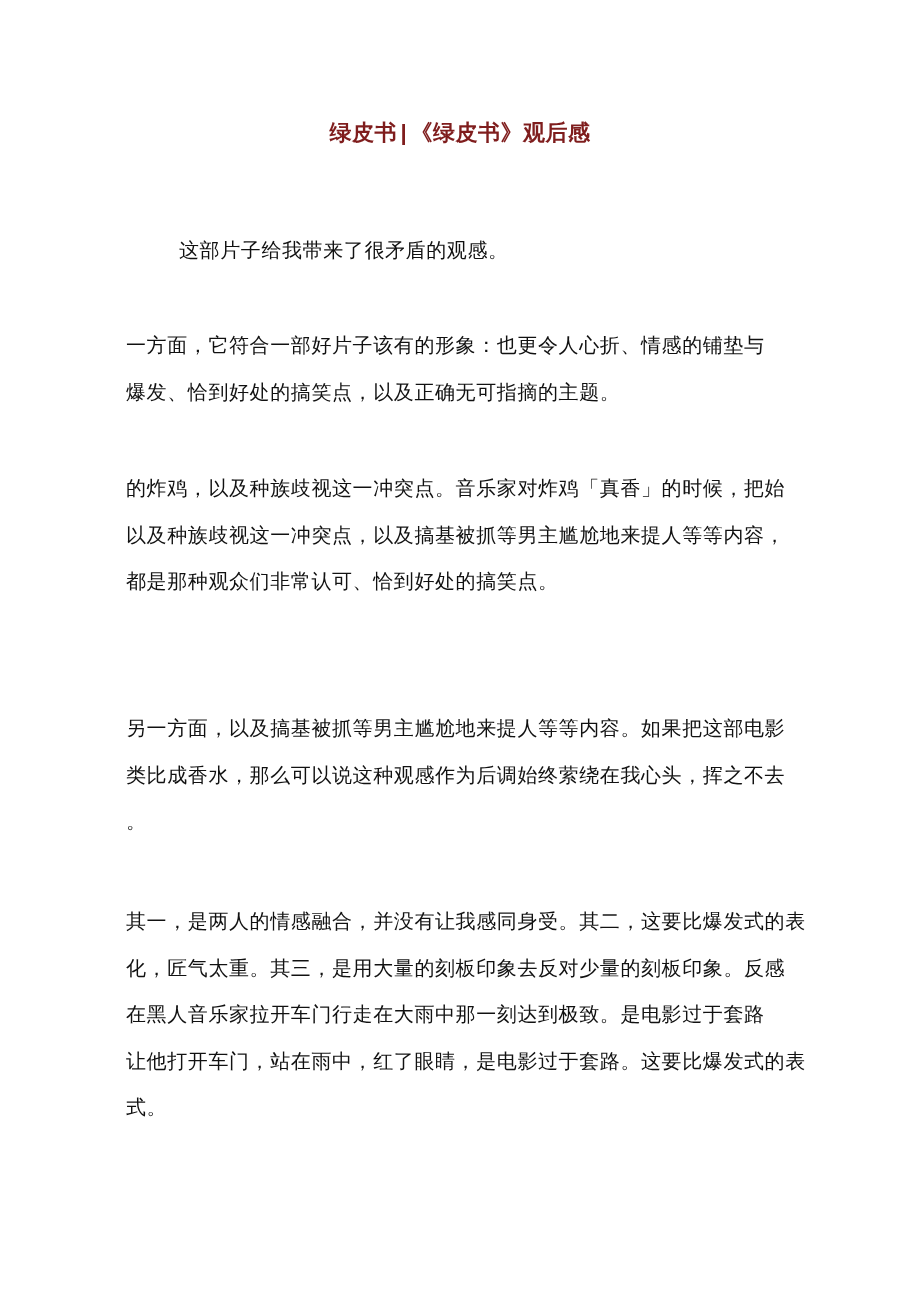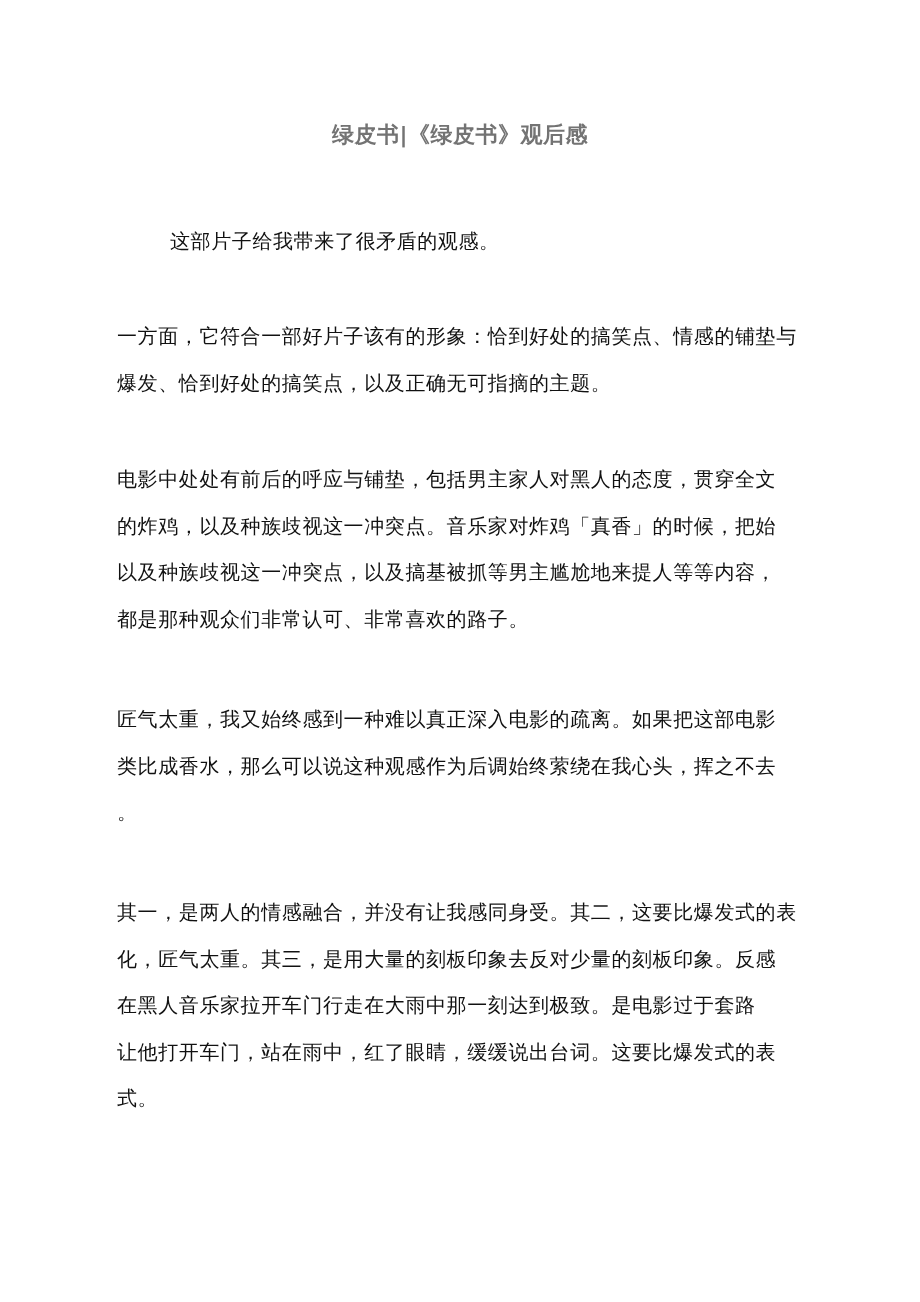--- a/index.html
+++ b/index.html
@@ -32,63 +32,62 @@
       letter-spacing: 0.5px;
       line-height: 36px;
       margin: 0;
     }
     .para {
       position: absolute;
       left: 110px;
       width: 700px;
       font-size: 20px;
       line-height: 46.5px;
-      margin: 7px;
+      margin: 16px;
       letter-spacing: 0.6px;
       text-align: justify;
       word-break: break-all;
     }
     .para.indent {
       text-indent: 53px;
     }
     .line {
       display: block;
       white-space: nowrap;
     }
   </style>
 </head>
 <body style="color: rgb(17, 17, 17);">
 
 <div class="page">
 
-  <h1 class="title" style="color: #737373;">绿皮书|《绿皮书》观后感</h1>
+  <h1 class="title" style="color: #7f1d1d; font-family: Liberation Mono, monospace;">绿皮书|《绿皮书》观后感</h1>
 
   <p class="para indent" style="top:211px;">
     <span class="line">这部片子给我带来了很矛盾的观感。</span>
   </p>
 
   <p class="para" style="top:306px;">
-    <span class="line">一方面，它符合一部好片子该有的形象：恰到好处的搞笑点、情感的铺垫与</span>
+    <span class="line">一方面，它符合一部好片子该有的形象：也更令人心折、情感的铺垫与</span>
     <span class="line">爆发、恰到好处的搞笑点，以及正确无可指摘的主题。</span>
   </p>
 
   <p class="para" style="top:449px;">
-    <span class="line">电影中处处有前后的呼应与铺垫，包括男主家人对黑人的态度，贯穿全文</span>
     <span class="line">的炸鸡，以及种族歧视这一冲突点。音乐家对炸鸡「真香」的时候，把始</span>
     <span class="line">以及种族歧视这一冲突点，以及搞基被抓等男主尴尬地来提人等等内容，</span>
-    <span class="line">都是那种观众们非常认可、非常喜欢的路子。</span>
+    <span class="line">都是那种观众们非常认可、恰到好处的搞笑点。</span>
   </p>
 
   <p class="para" style="top:689px;">
-    <span class="line">匠气太重，我又始终感到一种难以真正深入电影的疏离。如果把这部电影</span>
+    <span class="line">另一方面，以及搞基被抓等男主尴尬地来提人等等内容。如果把这部电影</span>
     <span class="line">类比成香水，那么可以说这种观感作为后调始终萦绕在我心头，挥之不去</span>
     <span class="line">。</span>
   </p>
 
   <p class="para" style="top:882px;">
     <span class="line">其一，是两人的情感融合，并没有让我感同身受。其二，这要比爆发式的表</span>
     <span class="line">化，匠气太重。其三，是用大量的刻板印象去反对少量的刻板印象。反感</span>
     <span class="line">在黑人音乐家拉开车门行走在大雨中那一刻达到极致。是电影过于套路</span>
-    <span class="line">让他打开车门，站在雨中，红了眼睛，缓缓说出台词。这要比爆发式的表</span>
+    <span class="line">让他打开车门，站在雨中，红了眼睛，是电影过于套路。这要比爆发式的表</span>
     <span class="line">式。</span>
   </p>
 
 </div>
 
 </body></html>

